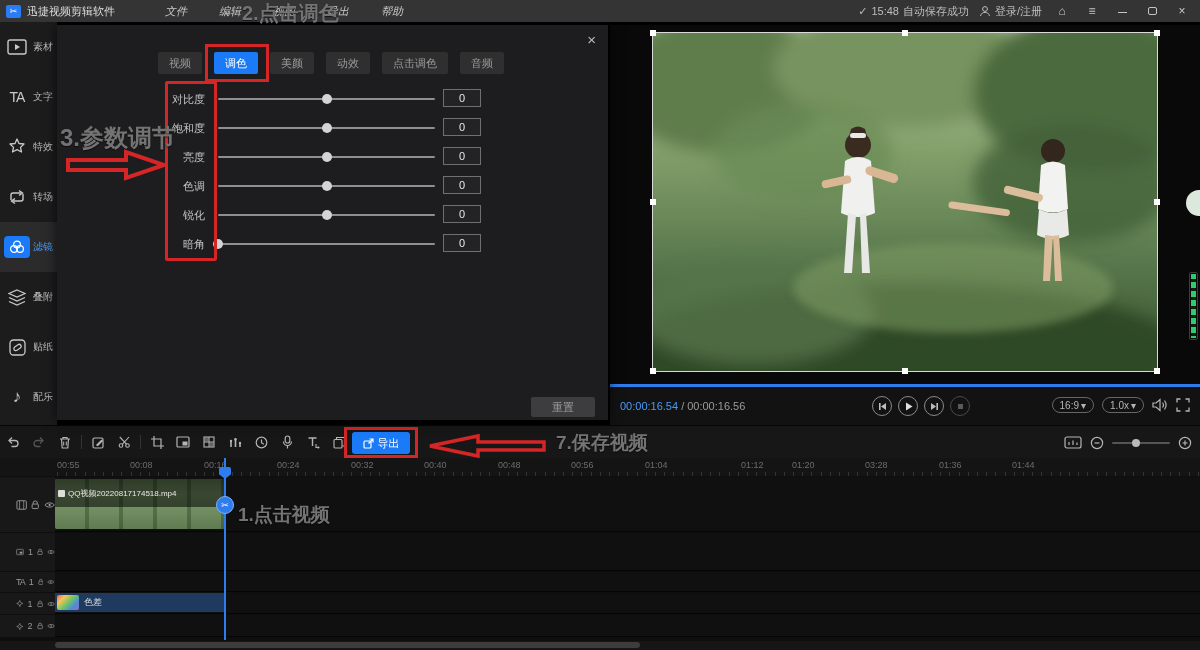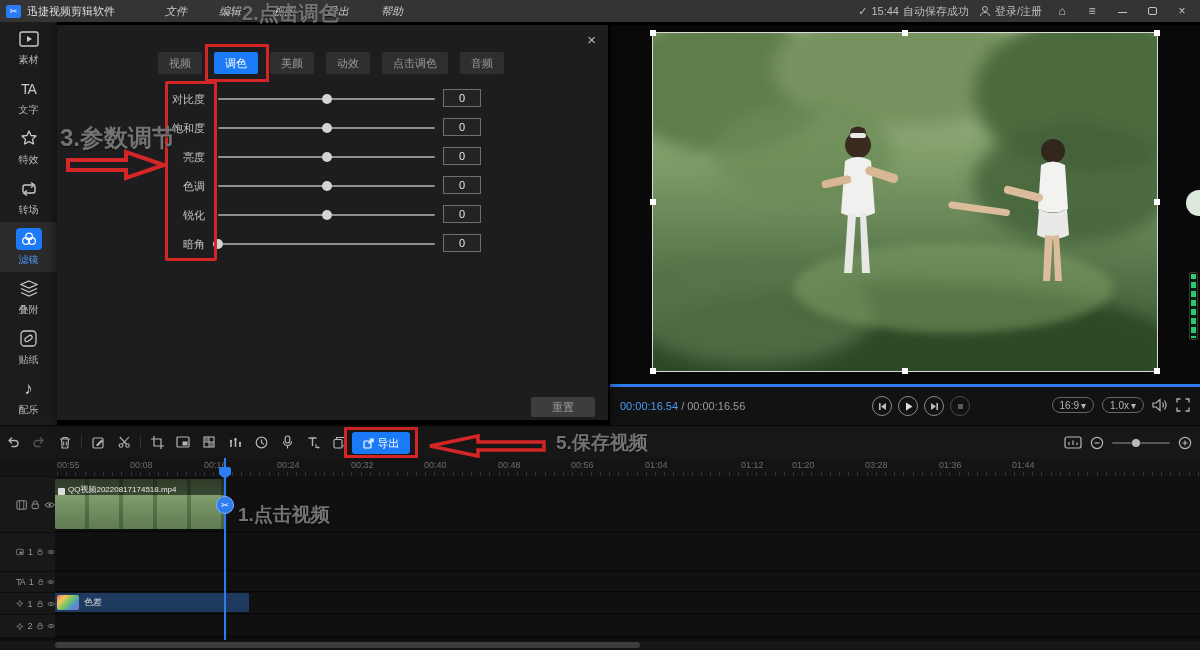--- a/index.html
+++ b/index.html
@@ -14,21 +14,21 @@
   .menu { padding:0 16px; cursor:default;font-style:italic; }
   .tb-right { position:absolute; right:8px; top:0; height:22px; display:flex; align-items:center; gap:10px; }
   .tb-right .seg { display:flex; align-items:center; gap:4px; color:#bdbdbd; }
   .winbtn { width:20px; text-align:center; color:#c5c5c5; font-size:12px; }
   .restore-box { width:9px; height:8px; border:1px solid #c5c5c5; border-radius:2px; display:inline-block; }
   .min-line { width:9px; height:1px; background:#c5c5c5; display:inline-block; margin-bottom:2px; }
   .avatar-ic { width:12px; height:12px; }
 
   
   .sidebar { position:absolute; left:0; top:22px; width:57px; height:406px; background:#1c1c1c; z-index:5; }
-  .side-item { height:50px; display:flex; flex-direction:column; align-items:center; justify-content:center; gap:3px; color:#b9b9b9; font-size:10px; }
+  .side-item { height:50px; display:flex; flex-direction:row; align-items:center; justify-content:center; gap:3px; color:#b9b9b9; font-size:10px; }
   .side-item.active { background:#2b2b2b; }
   .side-item.active .side-label { color:#4a9af8; }
   .side-icobox { width:26px; height:22px; display:flex; align-items:center; justify-content:center; border-radius:4px; }
   .side-item.active .side-icobox { background:#1a7af8; }
   .ta-glyph { font-size:14px; color:#c9c9c9; letter-spacing:-1px; }
 
   
   .dialog { position:absolute; left:57px; top:25px; width:551px; height:395px; background:#1d1d1f; z-index:20; box-shadow:0 0 12px rgba(0,0,0,.7); }
   .dlg-close { position:absolute; right:12px; top:6px; font-size:15px; color:#bbb; cursor:default; }
   .tabs { position:absolute; left:101px; top:27px; display:flex; gap:12px; }
@@ -76,23 +76,23 @@
   .timeline { position:absolute; left:0; top:458px; width:1200px; height:192px; background:#0e0e0e; z-index:3; }
   .ruler { position:absolute; left:0; top:0; width:1200px; height:18px; background:#141414;
            background-image:repeating-linear-gradient(90deg,#333 0 1px, transparent 1px 9.2px);
            background-size:100% 4px; background-position:57px 100%; background-repeat:no-repeat; }
   .rlabel { position:absolute; top:2px; font-size:9px; color:#6c6c6c; }
   .theader { position:absolute; left:0; width:55px; background:#181818; display:flex; align-items:center; gap:4px; padding-left:16px; color:#9a9a9a; font-size:9px; }
   .trackrow { position:absolute; left:55px; width:1145px; background:#101010; border-bottom:1px solid #050505; }
   .clip { position:absolute; left:55px; top:21px; width:170px; height:50px; border-radius:2px; overflow:hidden;
           background:repeating-linear-gradient(90deg,#86a473 0 30px,#5f7f52 30px 34px); }
   .clip-shade { position:absolute; inset:0; background:linear-gradient(180deg,rgba(20,40,15,.25),rgba(20,40,15,.05) 30%,rgba(25,45,20,.35)); }
-  .clip-label { position:absolute; left:0; top:0; width:100%; height:16px; background:rgba(0,0,0,.55); display:flex; align-items:flex-end; gap:3px; padding:0 3px; color:#e8e8e8; font-size:8px; white-space:nowrap; }
+  .clip-label { position:absolute; left:0; top:0; width:100%; height:28px; background:rgba(0,0,0,.55); display:flex; align-items:center; gap:3px; padding:0 3px; color:#e8e8e8; font-size:8px; white-space:nowrap; }
   .clip-label .sq { width:7px; height:7px; background:#ddd; border-radius:1px; flex:0 0 auto; }
-  .fxclip { position:absolute; left:55px; top:135px; width:194px; height:19px; background:#1e3a5f; display:flex; align-items:center; gap:5px; padding-left:2px; }
+  .fxclip { position:absolute; left:55px; top:135px; width:170px; height:19px; background:#1e3a5f; display:flex; align-items:center; gap:5px; padding-left:2px; }
   .fxthumb { width:22px; height:15px; border-radius:2px; background:linear-gradient(135deg,#e06666,#f6c65a,#74c464,#4a90d6,#9a6ac9); }
   .fxname { font-size:9px; color:#dcdcdc; }
   .playhead-line { position:absolute; left:224px; top:0; width:2px; height:182px; background:#2f7ced; z-index:12; }
   .playhead-cap { position:absolute; left:219px; top:9px; width:12px; height:12px; background:#2f7ced; border-radius:2px; clip-path:polygon(0 0,100% 0,100% 60%,50% 100%,0 60%); z-index:13; }
   .split-badge { position:absolute; left:216px; top:38px; width:18px; height:18px; border-radius:50%; background:#2f7ced; color:#fff; font-size:9px; display:flex; align-items:center; justify-content:center; z-index:13; border:1px solid #7db1ff; }
   .hscroll { position:absolute; left:0; top:183px; width:1200px; height:9px; background:#161616; }
   .hthumb { position:absolute; left:55px; top:1px; width:585px; height:6px; background:#3d3d3d; border-radius:3px; }
 
   svg.ic { display:block; }
 </style>
@@ -103,21 +103,21 @@
   <span class="logo">✂</span>
   <span class="apptitle">迅捷视频剪辑软件</span>
   <span class="menu">文件</span>
   <span class="menu">编辑</span>
   <span class="menu">视图</span>
   <span class="menu">导出</span>
   <span class="menu">帮助</span>
   <div class="tb-right">
     <span class="seg">
       <span>✓</span>
-      <span>15:44</span>
+      <span>15:48</span>
       <span>自动保存成功</span>
     </span>
     <span class="seg">
       <svg class="avatar-ic" viewBox="0 0 12 12">
           <circle cx="6" cy="4" r="2.4" fill="none" stroke="#bdbdbd"></circle>
           <path d="M1.5 11c.6-2.6 2.4-3.6 4.5-3.6s3.9 1 4.5 3.6" fill="none" stroke="#bdbdbd"></path>
         </svg>
       <span>登录/注册</span>
     </span>
     <span class="winbtn">⌂</span>
@@ -614,13 +614,13 @@
 <div class="anno" style="left:60px;top:122px;font-size:24px">3.参数调节</div>
 <svg class="abs" style="left:66px;top:148px;z-index:40" width="102" height="34" viewBox="0 0 102 34">
   <path d="M2 12h58V4l38 13-38 13v-8H2z" fill="none" stroke="#d42626" stroke-width="4"></path>
 </svg>
 
 <div class="anno" style="left:238px;top:502px;font-size:19px">1.点击视频</div>
 
 <svg class="abs" style="left:422px;top:433px;z-index:40" width="124" height="26" viewBox="0 0 124 26">
   <path d="M122 9H56V3L8 13l48 10v-6h66z" fill="none" stroke="#d42626" stroke-width="3.5"></path>
 </svg>
-<div class="anno" style="left:556px;top:430px;font-size:19px">5.保存视频</div>
+<div class="anno" style="left:556px;top:430px;font-size:19px">7.保存视频</div>
 
 </body></html>

